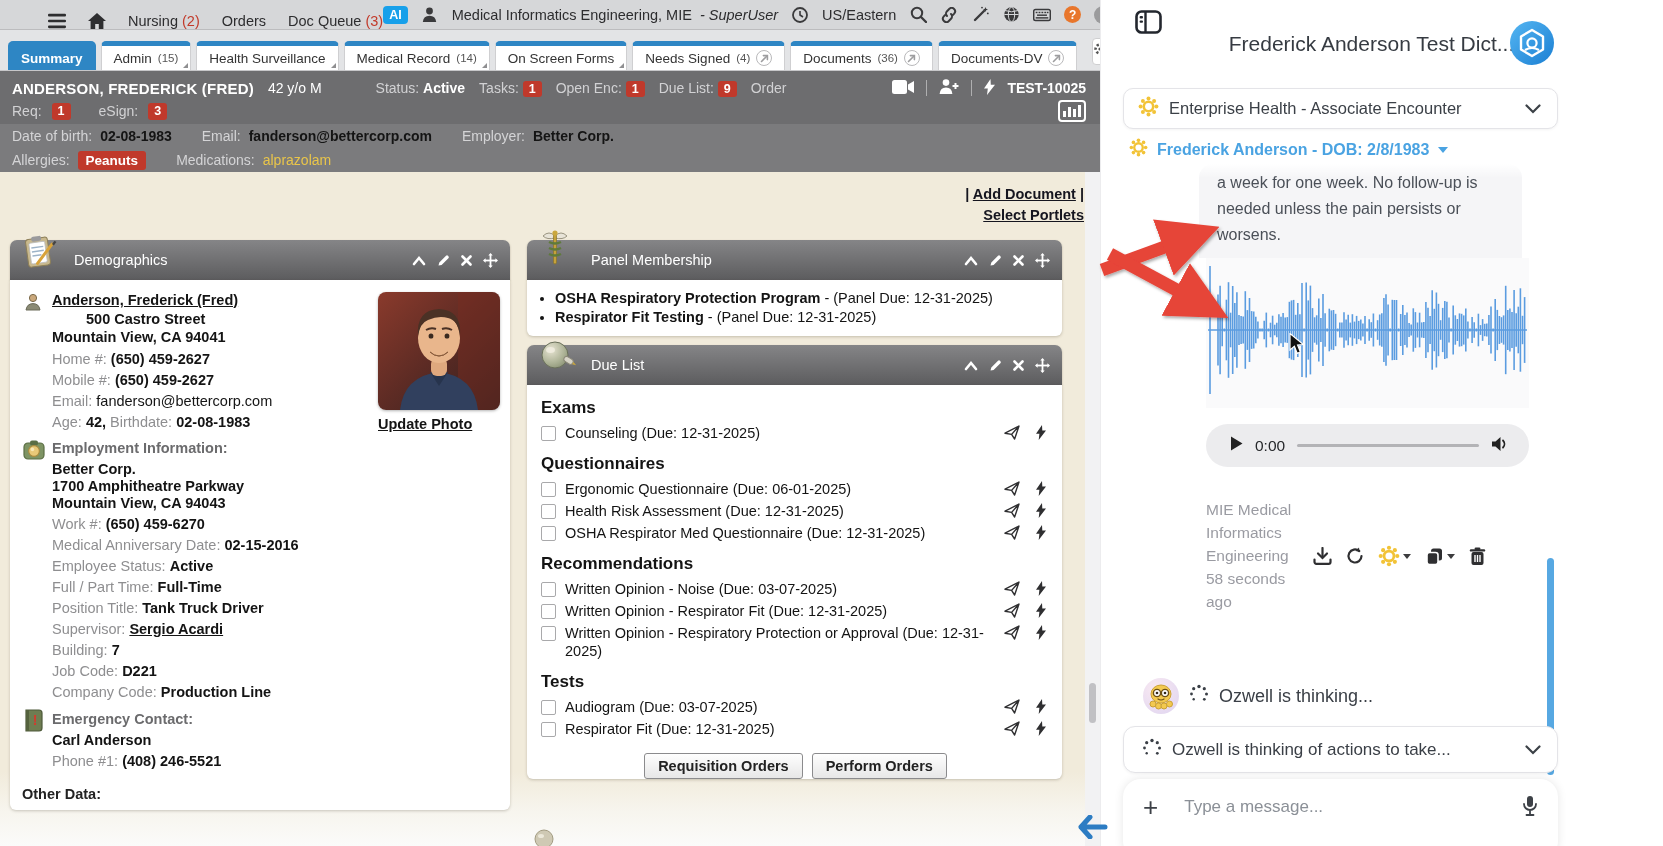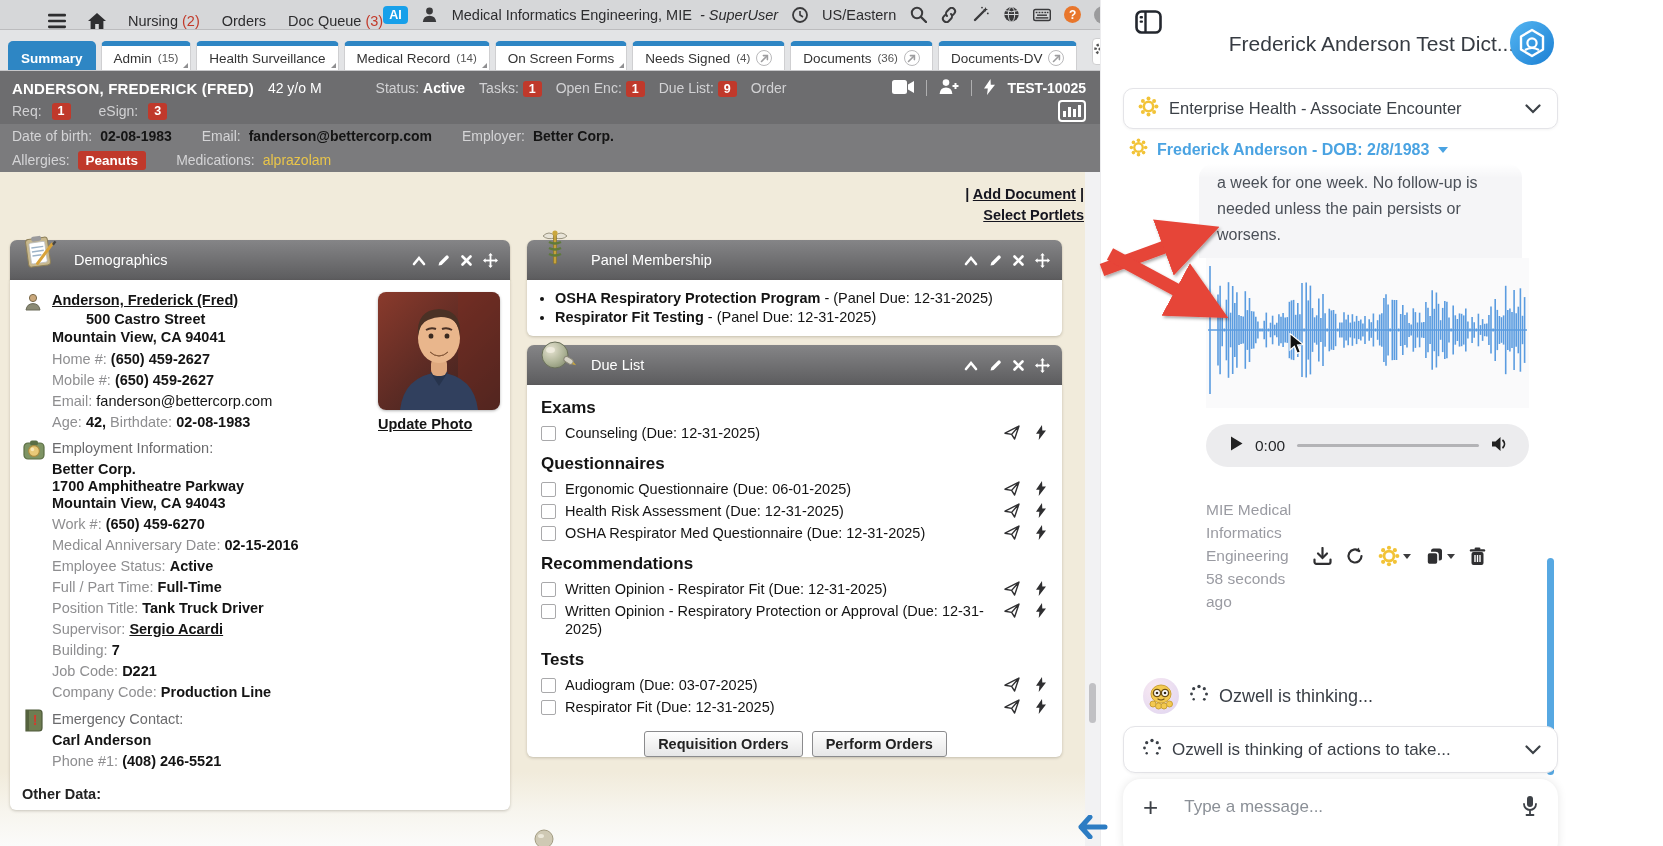--- a/index.html
+++ b/index.html
@@ -68,21 +68,21 @@
   .p-ctrl span { display:inline-flex; cursor:pointer; }
   .p-ico { position:absolute; left:10px; top:-7px; }
   .p-body { background:#fff; border-radius:0 0 6px 6px; box-shadow:0 1px 3px rgba(60,50,30,.25); position:relative; }
 
   
   .lbl { color:#8e8e90; }
   .val { color:#141414; font-weight:bold; }
   .val.norm { font-weight:normal; }
   .demo-line { position:absolute; font-size:14.5px; white-space:nowrap; }
   .link-dark { color:#141414; font-weight:bold; text-decoration:underline; cursor:pointer; }
-  .sec-head { color:#6b6b6d; font-weight:normal; font-size:14.5px; }
+  .sec-head { color:#6b6b6d; font-weight:bold; font-size:14.5px; }
   .kv { font-size:14.5px; white-space:nowrap; height:21px; }
   .photo-box { position:absolute; left:368px; top:12px; width:122px; height:118px; border-radius:8px; overflow:hidden; box-shadow:0 1px 3px rgba(0,0,0,.3); }
 
   
   .pm-list { padding:9px 10px 9px 28px; font-size:14.5px; color:#141414; line-height:19px; }
   .pm-list li span { font-weight:normal; }
   .dl-body { padding:13px 12px 0 14px; font-size:14.5px; color:#141414; }
   .dl-h { font-weight:bold; font-size:17px; margin:10px 0 4px 0; }
   .dl-h:first-child { margin-top:0; }
   .dl-row { display:flex; align-items:flex-start; gap:9px; padding:2px 0; }
@@ -715,20 +715,36 @@
                   </svg>
                 </span>
                 <span>
                   <svg width="10" height="15" viewBox="0 0 10 15">
                     <path d="M6 0 L0 8.7 h3.4 L2.7 15 L10 5.4 H6.3 z" fill="#2f2f31"></path>
                   </svg>
                 </span>
               </span>
             </div>
             <div class="dl-h">Recommendations</div>
+            <div class="dl-row">
+              <span class="dl-cb"></span>
+              <span class="dl-label">Written Opinion - Noise (Due: 03-07-2025)</span>
+              <span class="dl-icons">
+                <span>
+                  <svg width="16" height="15" viewBox="0 0 16 15">
+                    <path d="M1 8.2 L15 1 L10.6 14 L7.6 9.4 L1 8.2 z M7.6 9.4 L15 1" fill="none" stroke="#2f2f31" stroke-width="1.4" stroke-linejoin="round"></path>
+                  </svg>
+                </span>
+                <span>
+                  <svg width="10" height="15" viewBox="0 0 10 15">
+                    <path d="M6 0 L0 8.7 h3.4 L2.7 15 L10 5.4 H6.3 z" fill="#2f2f31"></path>
+                  </svg>
+                </span>
+              </span>
+            </div>
             <div class="dl-row">
               <span class="dl-cb"></span>
               <span class="dl-label">Written Opinion - Respirator Fit (Due: 12-31-2025)</span>
               <span class="dl-icons">
                 <span>
                   <svg width="16" height="15" viewBox="0 0 16 15">
                     <path d="M1 8.2 L15 1 L10.6 14 L7.6 9.4 L1 8.2 z M7.6 9.4 L15 1" fill="none" stroke="#2f2f31" stroke-width="1.4" stroke-linejoin="round"></path>
                   </svg>
                 </span>
                 <span>

